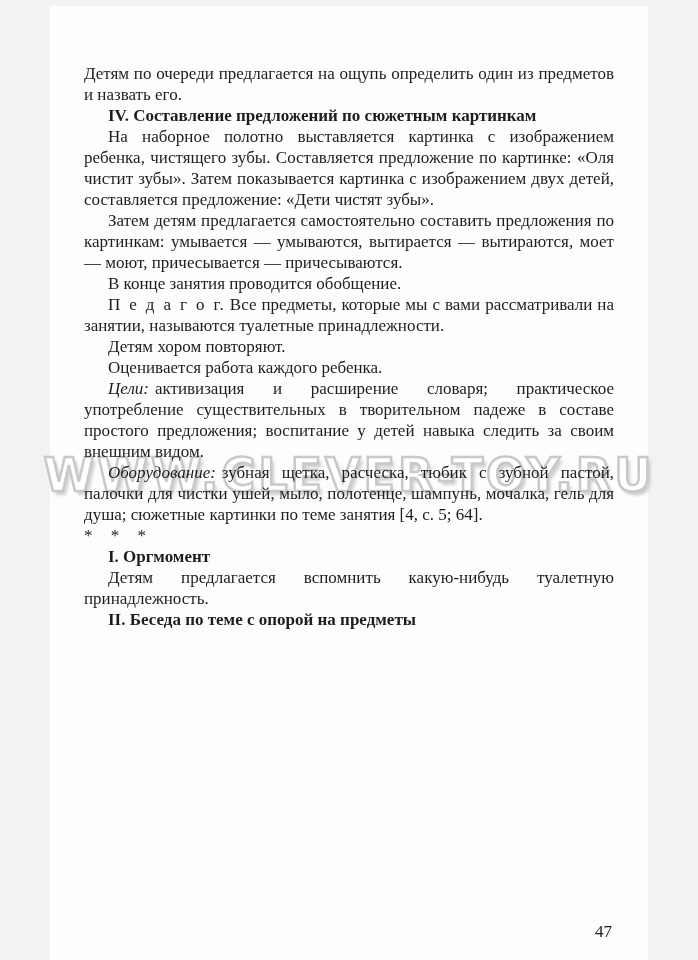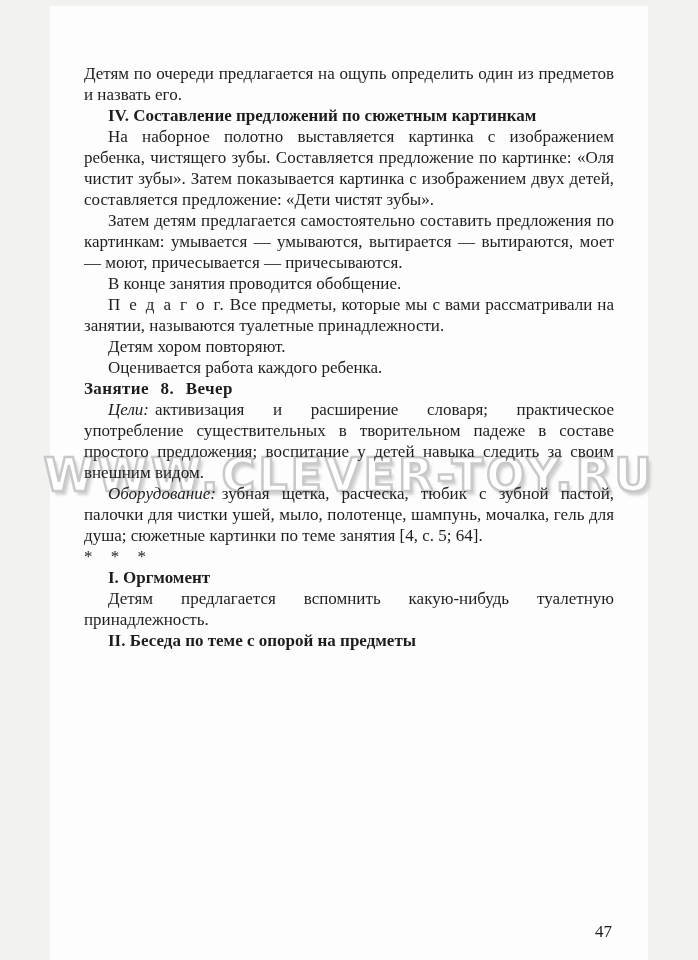--- a/index.html
+++ b/index.html
@@ -66,21 +66,20 @@
     <p class="indent">На наборное полотно выставляется картинка с изображением ребенка, чистящего зубы. Составляется предложение по картинке: «Оля чистит зубы». Затем показывается картинка с изображением двух детей, составляется предложение: «Дети чистят зубы».</p>
     <p class="indent">Затем детям предлагается самостоятельно составить предложения по картинкам: умывается — умываются, вытирается — вытираются, моет — моют, причесывается — причесываются.</p>
 
     <p class="indent mt5">В конце занятия проводится обобщение.</p>
     <p class="indent mt5">
       <span class="spaced">П е д а г о г.</span><span>Все предметы, которые мы с вами рассматривали на занятии, называются туалетные принадлежности.</span>
     </p>
     <p class="indent mt9">Детям хором повторяют.</p>
     <p class="indent">Оценивается работа каждого ребенка.</p>
 
-    <h2 class="lesson-title">Занятие 8. Вечер</h2>
 
     <p class="indent mt11">
       <span class="lead-italic">Цели:</span><span>активизация и расширение словаря; практическое употребление существительных в творительном падеже в составе простого предложения; воспитание у детей навыка следить за своим внешним видом.</span>
     </p>
     <p class="indent">
       <span class="lead-italic">Оборудование:</span><span>зубная щетка, расческа, тюбик с зубной пастой, палочки для чистки ушей, мыло, полотенце, шампунь, мочалка, гель для душа; сюжетные картинки по теме занятия [4, с. 5; 64].</span>
     </p>
 
     <p class="sep">* * *</p>
 

